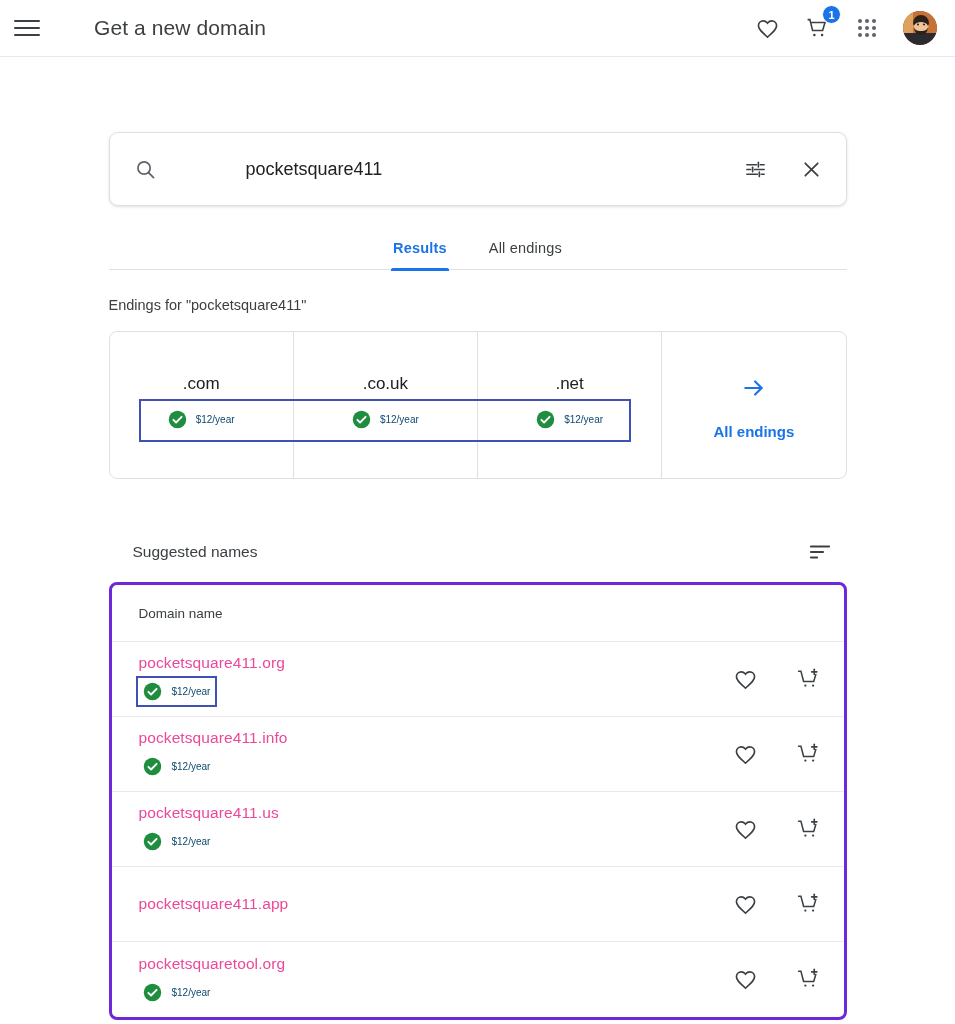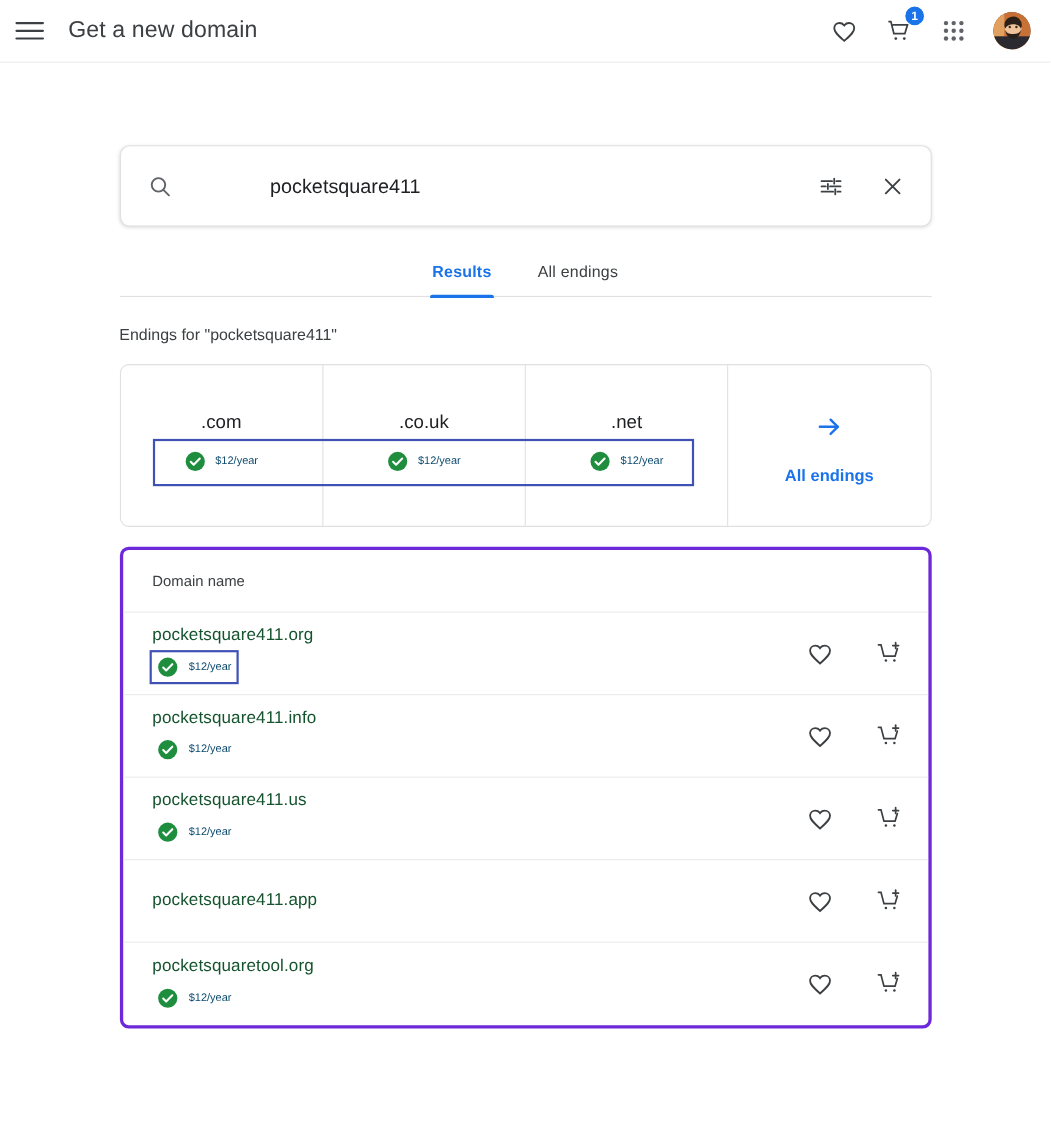--- a/index.html
+++ b/index.html
@@ -12,20 +12,21 @@
   }
 
   
   .header {
     height: 57px;
     border-bottom: 1px solid #e8eaed;
     display: flex;
     align-items: center;
     padding: 0 18px 0 14px;
     position: relative;
+    gap: 32px;
   }
   .hamburger {
     width: 26px; height: 26px;
     display: flex; flex-direction: column; justify-content: center;
     gap: 5px; cursor: pointer; flex: 0 0 auto;
   }
   .hamburger span { display: block; height: 2px; background: #3c4043; border-radius: 1px; }
   .header-title {
     font-size: 21px;
     color: #3c4043;
@@ -225,21 +226,21 @@
   .result-row {
     display: flex;
     align-items: center;
     padding: 0 22px 0 27px;
     height: 75px;
     border-bottom: 1px solid #e8eaed;
     position: relative;
   }
   .result-row:last-child { border-bottom: none; }
   .result-main { flex: 1 1 auto; }
-  .domain-name { font-size: 15.5px; color: #14532d; letter-spacing: .1px; }
+  .domain-name { font-size: 15.5px; color: #ec4899; letter-spacing: .1px; }
   .domain-price-row {
     display: flex;
     align-items: center;
     gap: 10px;
     margin-top: 7px;
     position: relative;
     width: fit-content;
     padding: 3px 4px;
   }
   .domain-price-row.highlighted {
@@ -402,20 +403,30 @@
             <line x1="4" y1="12" x2="19" y2="12"></line>
             <polyline points="13,6 19,12 13,18"></polyline>
           </svg>
         </span>
         <div class="all-endings-label">All endings</div>
       </div>
 
       <div class="highlight-endings"></div>
     </div>
 
+    <div class="suggested-head">
+      <div class="suggested-title">Suggested names</div>
+      <div class="sort-icon">
+        <svg width="24" height="24" viewBox="0 0 24 24" stroke="#3c4043" stroke-width="2.2" stroke-linecap="round">
+          <line x1="3" y1="6.5" x2="21" y2="6.5"></line>
+          <line x1="3" y1="12" x2="15" y2="12"></line>
+          <line x1="3" y1="17.5" x2="9" y2="17.5"></line>
+        </svg>
+      </div>
+    </div>
 
     <div class="results-card">
       <div class="results-header">Domain name</div>
 
       <div class="result-row">
         <div class="result-main">
           <div class="domain-name">pocketsquare411.org</div>
           <div class="domain-price-row highlighted">
             <svg class="check-icon" viewBox="0 0 24 24">
               <circle cx="12" cy="12" r="11" fill="#1e8e3e"></circle>

